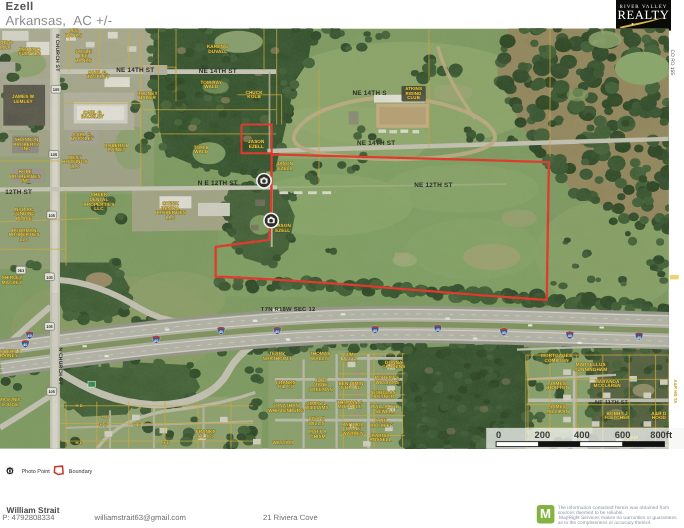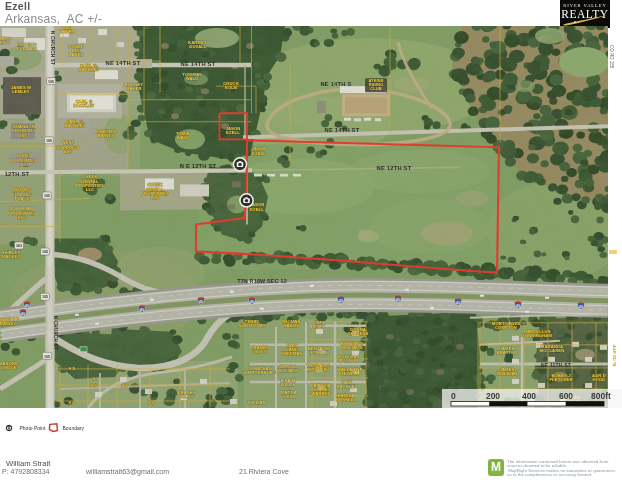--- a/index.html
+++ b/index.html
@@ -1260,21 +1260,21 @@
 
 <svg class="abs" width="120" height="14" viewBox="0 0 120 14" style="left:4px;top:421px">
 <circle cx="5" cy="7" r="3.6" fill="#222" stroke="#fff" stroke-width="0.9"></circle>
 <rect x="3.2" y="5.8" width="3.6" height="2.7" rx="0.5" fill="#fff"></rect>
 <circle cx="5" cy="7.1" r="0.9" fill="#222"></circle>
 <text x="15.5" y="9.3" font-size="5" fill="#333">Photo Point</text>
 <path d="M45.8,3.4 L52.8,2.8 L53.4,9.6 L48.9,10.4 L45.4,8.3 Z" fill="none" stroke="#c23b2c" stroke-width="1.4"></path>
 <text x="58.5" y="9.3" font-size="5" fill="#333">Boundary</text>
 </svg>
 
-<div class="abs" style="left:6px;top:459px;font-size:7.6px;font-weight:normal;color:#4a4a4a">William Strait</div>
+<div class="abs" style="left:6px;top:459px;font-size:7.6px;font-weight:bold;color:#4a4a4a">William Strait</div>
 <div class="abs" style="left:2px;top:468px;font-size:7px;color:#6e6e6e">P: 4792808334</div>
 <div class="abs" style="left:86px;top:468px;font-size:7px;color:#6e6e6e">williamstrait63@gmail.com</div>
 <div class="abs" style="left:239px;top:468px;font-size:7px;color:#6e6e6e">21 Riviera Cove</div>
 
 <div class="abs" style="left:488px;top:459px;width:16px;height:17px;background:#83b441;border-radius:3px"></div>
 <div class="abs" style="left:488px;top:459px;width:16px;height:17px;color:#fff;font-size:12px;font-weight:bold;text-align:center;line-height:17px">M</div>
 <div class="abs" style="left:507px;top:459.5px;font-size:4.4px;line-height:4.5px;color:#8a94a6">
 The information contained herein was obtained from<br>
 sources deemed to be reliable.<br>
 &nbsp;MapRight Services makes no warranties or guarantees<br>

